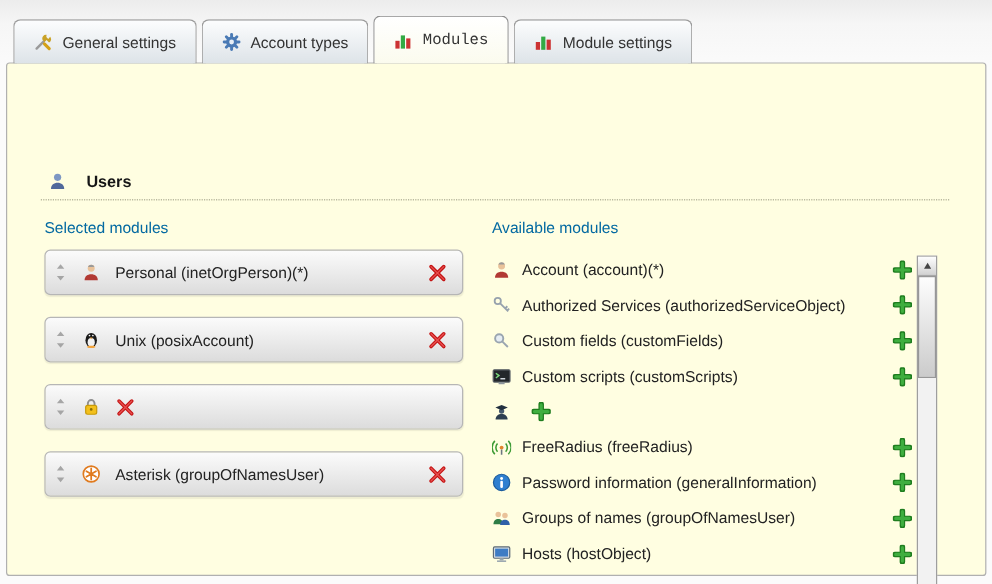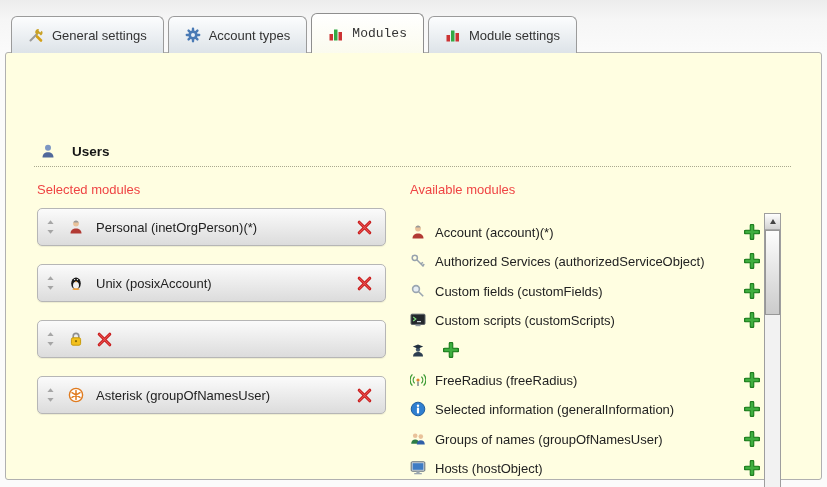--- a/index.html
+++ b/index.html
@@ -17,38 +17,38 @@
 
   
   .panel { position:absolute; left:5px; right:5px; top:52px; bottom:7px;
            border:1px solid #b0b0b0; border-radius:3px; background:#fffee1; }
 
   .section-header { position:absolute; left:34px; top:90px; display:flex; align-items:flex-end; gap:16px; }
   .hicon { width:16px; height:16px; }
   .section-title { font-weight:bold; font-size:13.5px; color:#161616; }
   .dotted { position:absolute; left:28px; right:30px; top:113px; border-top:1px dotted #a9a98f; }
 
-  .col-heading { position:absolute; font-size:13px; color:#ef4444; }
+  .col-heading { position:absolute; font-size:13px; color:#0369a1; }
   #sel-heading { left:31px; top:129px; }
   #av-heading  { left:404px; top:129px; }
 
   
   #selected-list { position:absolute; left:31px; top:155px; width:349px; }
   .sel-row { height:38px; margin-bottom:18px; border:1px solid #b6b6b6; border-radius:5px;
              background:linear-gradient(#fbfbfb,#dcdcdc); display:flex; align-items:center;
              padding:0 12px 0 8px; box-sizing:border-box; box-shadow:0 1px 1px rgba(0,0,0,.07); }
   .drag { width:9px; height:16px; margin-right:13px; cursor:ns-resize; opacity:.85; flex:0 0 9px; }
   .micon { width:16px; height:16px; flex:0 0 16px; }
   .sel-row .micon { margin-right:12px; }
   .mlabel { flex:1; font-size:13px; color:#222; }
   .del { width:17px; height:17px; flex:0 0 17px; cursor:pointer; }
 
   
   #available-list { position:absolute; left:404px; top:157px; width:350px; }
-  .av-row { height:29.6px; display:flex; align-items:flex-end; }
+  .av-row { height:29.6px; display:flex; align-items:center; }
   .av-row .micon { margin-right:9px; }
   .add { width:16px; height:16px; flex:0 0 16px; margin-left:8px; cursor:pointer; }
 
   
   .scrollbar { position:absolute; left:758px; top:160px; width:17px; height:313px;
                background:#f2f2f2; border:1px solid #9e9e9e; box-sizing:border-box; }
   .sb-btn { position:absolute; left:0; width:15px; height:15px; background:linear-gradient(#fefefe,#d2d2d2);
             display:flex; align-items:center; justify-content:center; cursor:pointer; }
   .sb-up { top:0; border-bottom:1px solid #a8a8a8; }
   .tri { width:0; height:0; border-left:3.5px solid transparent; border-right:3.5px solid transparent; }
@@ -322,21 +322,21 @@
           </span>
         </div>
         <div class="av-row">
           <span class="micon">
             <svg viewBox="0 0 16 16">
               <circle cx="8" cy="8" r="6.8" fill="#2f7fd0" stroke="#1d5d9e"></circle>
               <circle cx="8" cy="4.7" r="1.2" fill="#fff"></circle>
               <rect x="6.9" y="6.6" width="2.2" height="6" rx="1" fill="#fff"></rect>
             </svg>
           </span>
-          <span class="mlabel">Selected information (generalInformation)</span>
+          <span class="mlabel">Password information (generalInformation)</span>
           <span class="add">
             <svg viewBox="0 0 16 16">
               <path d="M8 1.8v12.4M1.8 8h12.4" stroke="#1f7d1f" stroke-width="4.6" stroke-linecap="round"></path>
               <path d="M8 2.4v11.2M2.4 8h11.2" stroke="#3fae3f" stroke-width="2.6" stroke-linecap="round"></path>
             </svg>
           </span>
         </div>
         <div class="av-row">
           <span class="micon">
             <svg viewBox="0 0 16 16">

